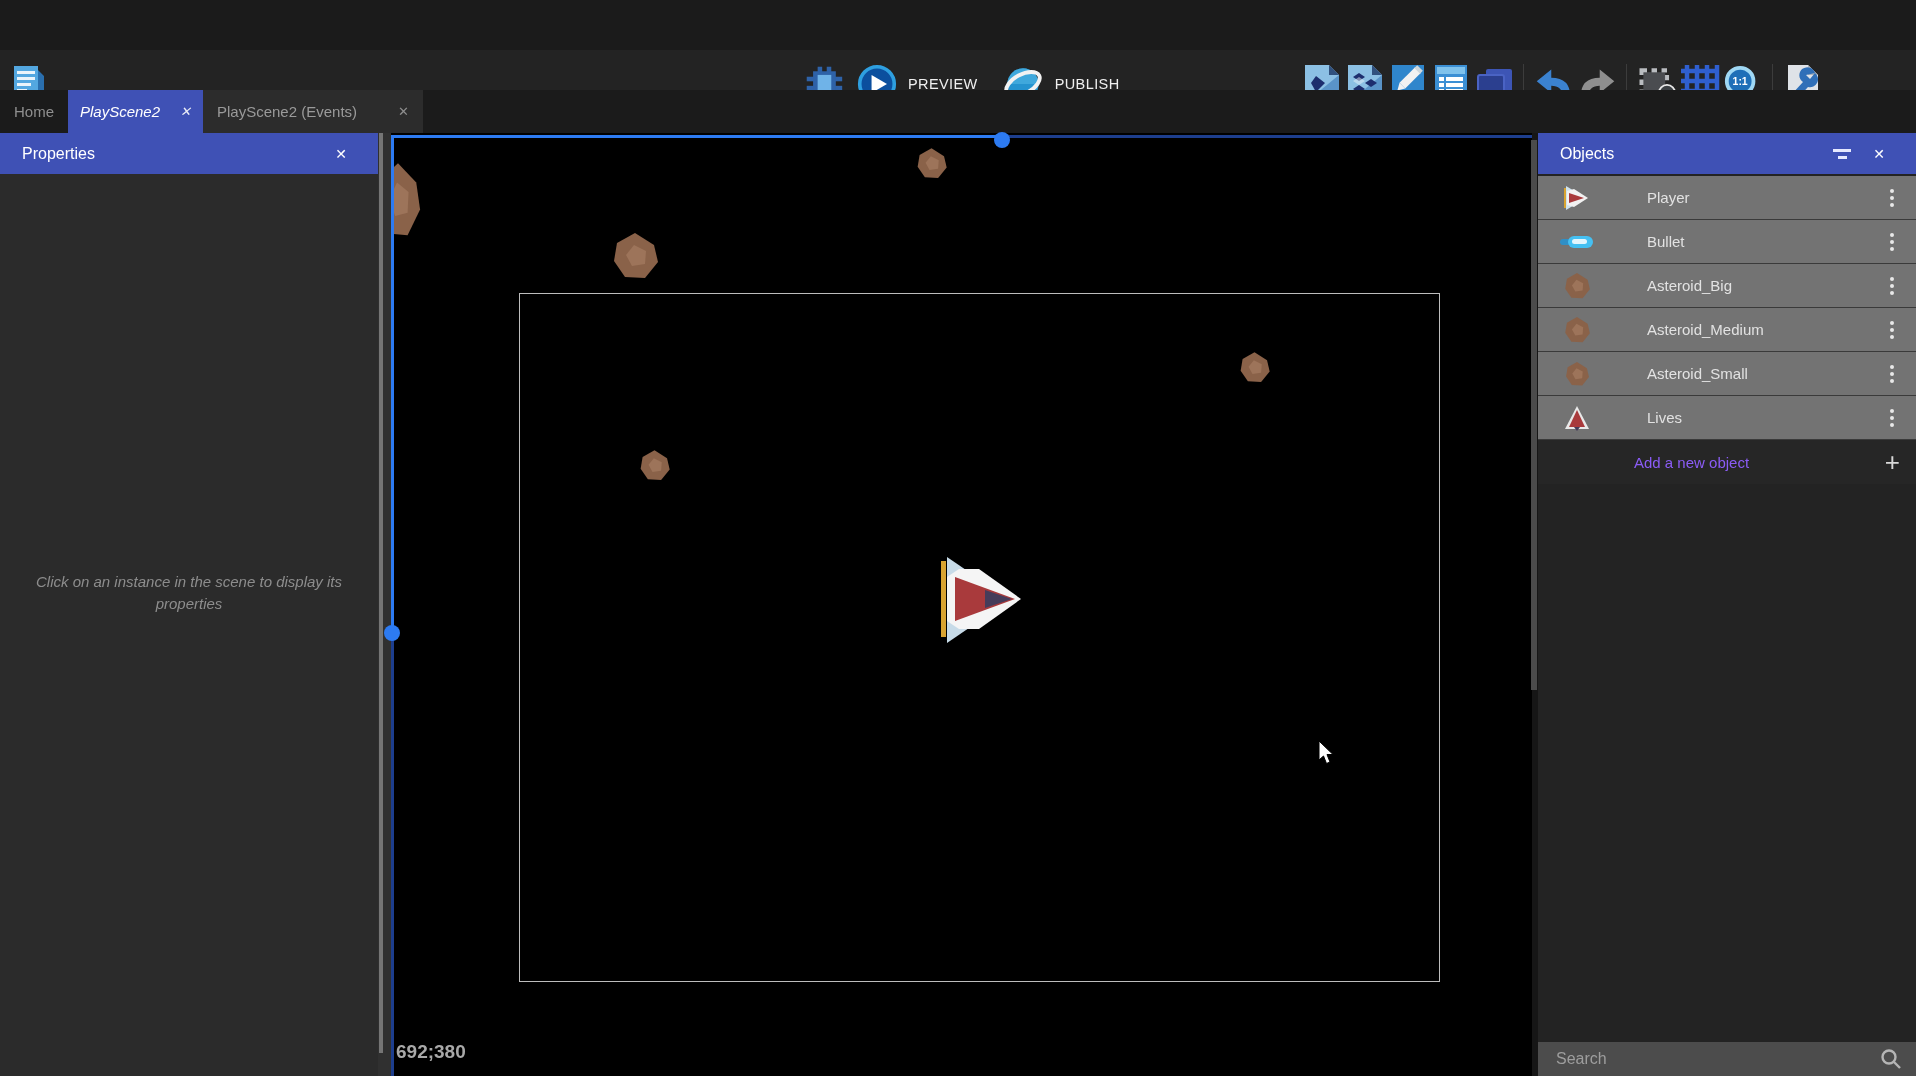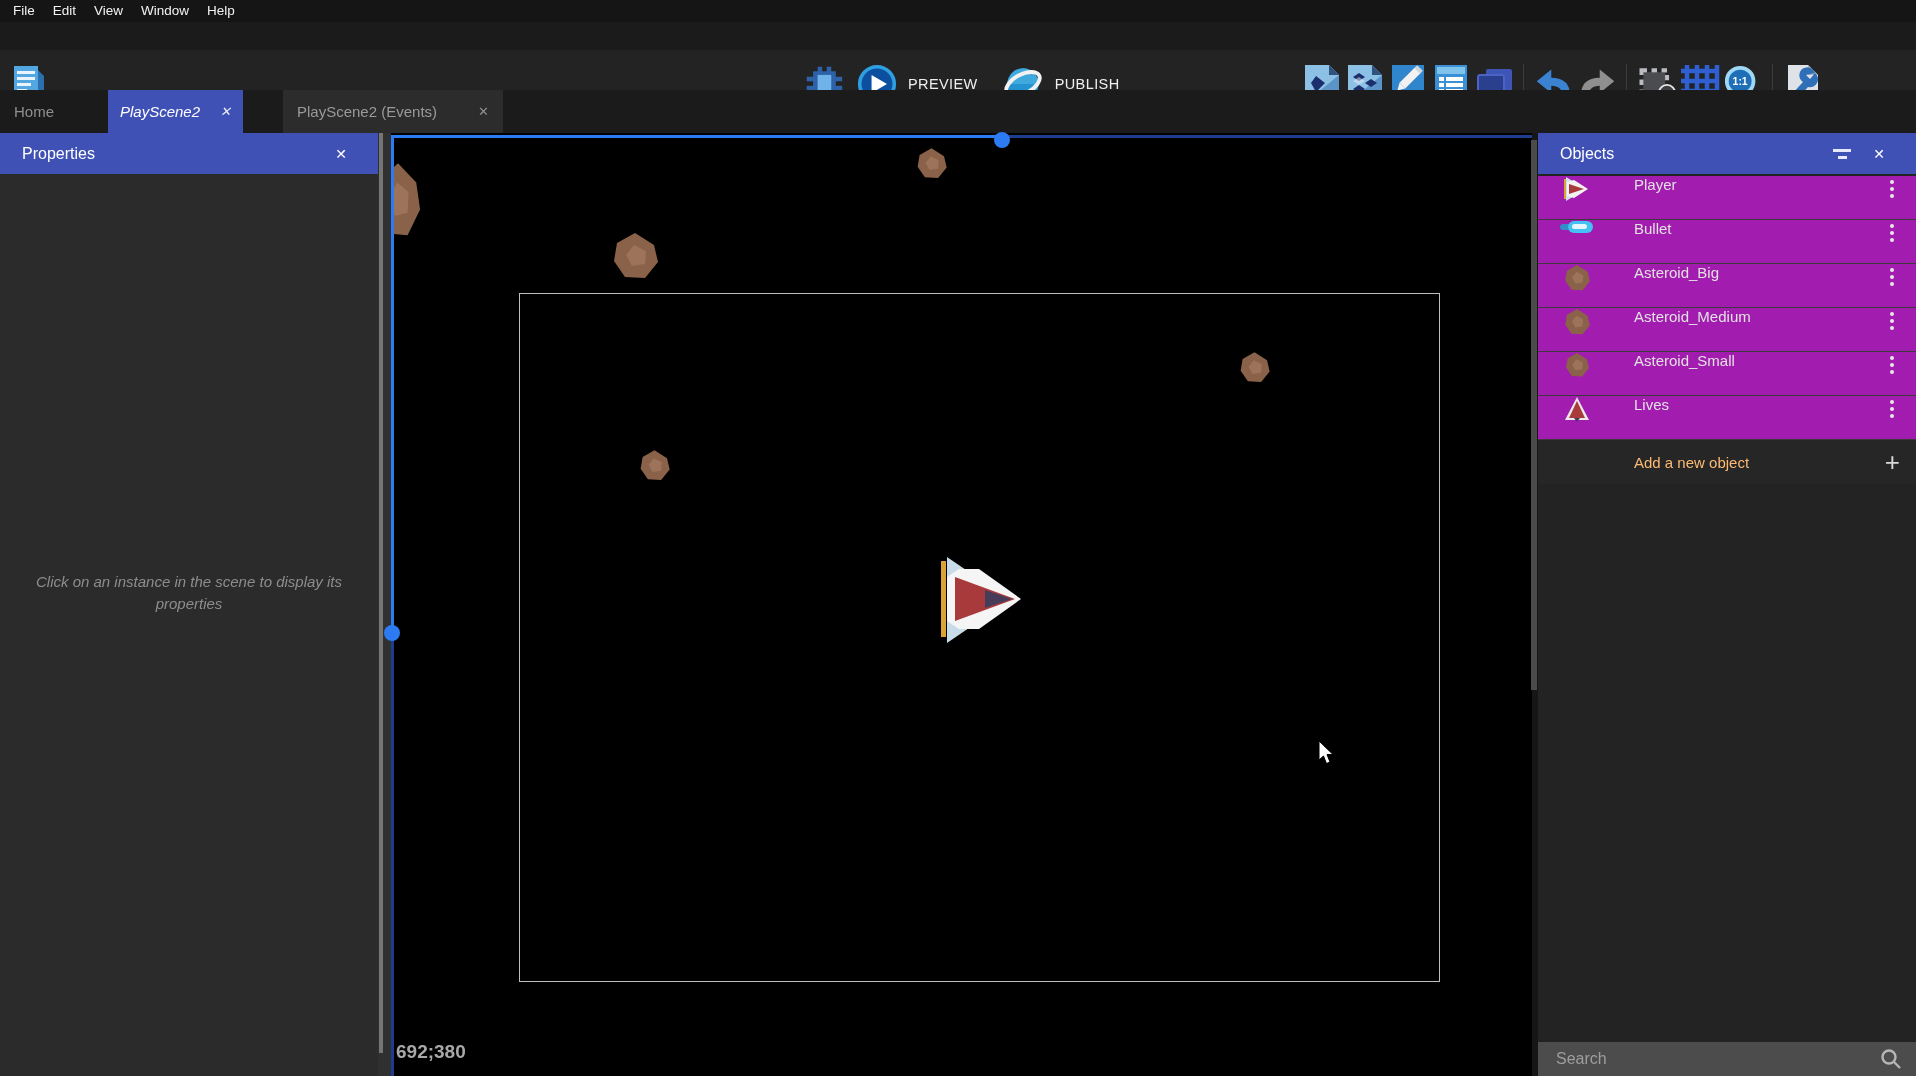--- a/index.html
+++ b/index.html
@@ -15,21 +15,21 @@
   .menu-item{color:#f2f2f2;font-size:13.5px;padding:0 9px;line-height:22px;cursor:default;}
   
   .toolbar{position:absolute;left:0;top:22px;width:100%;height:68px;background:#232323;margin-top:28px;}
   .app-logo{position:absolute;left:8px;top:12px;}
   .toolbar-center{position:absolute;left:802px;top:12px;display:flex;align-items:center;gap:10px;}
   .tb-label{color:#efefef;font-size:14.5px;letter-spacing:.4px;margin-right:14px;}
   .toolbar-right{position:absolute;left:1300px;top:12px;display:flex;align-items:center;}
   .tb-icon{width:40px;height:44px;display:flex;align-items:center;justify-content:center;margin:0 1.5px;}
   .tb-sep{width:1px;height:40px;background:#3c3c3c;margin:0 8px;}
   
-  .tabbar{position:absolute;left:0;top:90px;width:100%;height:43px;background:#1b1b1b;display:flex;gap:40px;}
+  .tabbar{position:absolute;left:0;top:90px;width:100%;height:43px;background:#1b1b1b;display:flex;}
   .tab{height:43px;display:flex;align-items:center;justify-content:center;font-size:15px;gap:14px;}
   .tab-home{width:68px;color:#8f8f8f;background:transparent;}
   .tab-active{width:135px;background:#3f51b5;color:#ffffff;padding:0 12px;justify-content:space-between;font-style:italic;}
   .tab-events{width:220px;background:#2c2c2c;color:#9a9a9a;padding:0 14px;justify-content:space-between;}
   .tab-close{font-size:13px;opacity:.9;cursor:pointer;}
   
   .panel-header{height:41px;background:#3f51b5;color:#fff;font-size:16px;
     display:flex;align-items:center;justify-content:space-between;padding:0 31px 0 22px;}
   .left-panel{position:absolute;left:0;top:133px;width:378px;height:943px;background:#2b2b2b;}
   .props-hint{position:absolute;top:438px;left:34px;width:310px;color:#8d8d8d;
@@ -47,52 +47,45 @@
   .sel-left-dark{position:absolute;left:0;top:500px;width:3px;height:443px;background:#1d3e8e;}
   .sel-handle{position:absolute;width:16px;height:16px;border-radius:50%;background:#2d7bf2;}
   .coords{position:absolute;left:5px;top:908px;color:#a8a8a8;font-size:19px;font-weight:bold;}
   .instance{position:absolute;}
   .cursor{position:absolute;left:927px;top:607px;}
   
   .right-splitter{position:absolute;left:1532px;top:133px;width:6px;height:943px;background:#161616;}
   .right-scroll-thumb{position:absolute;left:1531px;top:140px;width:6px;height:550px;background:#4b4b4b;}
   .right-panel{position:absolute;left:1538px;top:133px;width:378px;height:943px;background:#232323;}
   .obj-list{position:absolute;left:0;top:43px;width:100%;}
-  .obj-row{height:44px;background:#a21caf;border-bottom:1px solid #3a3a3a;
-    display:flex;}
+  .obj-row{height:44px;background:#737373;border-bottom:1px solid #3a3a3a;
+    display:flex;align-items:center;gap:13px;}
   .obj-icon{width:34px;display:flex;justify-content:center;margin-left:22px;}
   .obj-label{color:#e2e2e2;font-size:15px;margin-left:40px;flex:1;}
   .kebab{margin-right:18px;display:flex;flex-direction:column;gap:3px;padding:4px;cursor:pointer;}
   .kebab i{width:4px;height:4px;border-radius:50%;background:#e8e8e8;}
   .add-row{height:44px;background:#262626;display:flex;align-items:center;}
-  .add-label{color:#fdba74;font-size:15px;margin-left:96px;flex:1;}
+  .add-label{color:#8b5cf6;font-size:15px;margin-left:96px;flex:1;}
   .add-plus{color:#d8d8d8;font-size:26px;font-weight:300;margin-right:16px;line-height:20px;cursor:pointer;}
   .search-bar{position:absolute;left:0;bottom:0;width:100%;height:34px;background:#4c4c4c;
     display:flex;align-items:center;}
   .search-input{flex:1;background:transparent;border:none;outline:none;color:#dcdcdc;
     font-size:16px;padding-left:18px;font-family:"Liberation Sans",sans-serif;}
   .search-input::placeholder{color:#9e9e9e;}
   .search-icon-box{margin-right:14px;display:flex;}
   .header-icons{display:flex;align-items:center;gap:22px;}
   .filter-icon{display:flex;flex-direction:column;align-items:center;gap:4px;cursor:pointer;}
   .filter-icon i{display:block;height:3px;background:#e6e9ff;}
   .panel-close{font-size:14px;color:#fff;cursor:pointer;}
 </style>
 </head>
 <body>
 
 <div class="root">
 
-  <div class="menubar">
-    <span class="menu-item">File</span>
-    <span class="menu-item">Edit</span>
-    <span class="menu-item">View</span>
-    <span class="menu-item">Window</span>
-    <span class="menu-item">Help</span>
-  </div>
 
   <div class="toolbar">
     <div class="app-logo">
       <svg width="40" height="44" viewBox="0 0 40 44">
         <polygon points="6,4 30,4 30,40 6,40" fill="#53a7e0"></polygon>
         <polygon points="30,8 36,14 36,42 12,42 12,40 30,40" fill="#2a6fae"></polygon>
         <rect x="9" y="9" width="18" height="3" fill="#eaf4fb"></rect>
         <rect x="9" y="15" width="18" height="3" fill="#eaf4fb"></rect>
         <rect x="9" y="21" width="14" height="3" fill="#eaf4fb"></rect>
         <rect x="9" y="27" width="10" height="3" fill="#eaf4fb"></rect>

